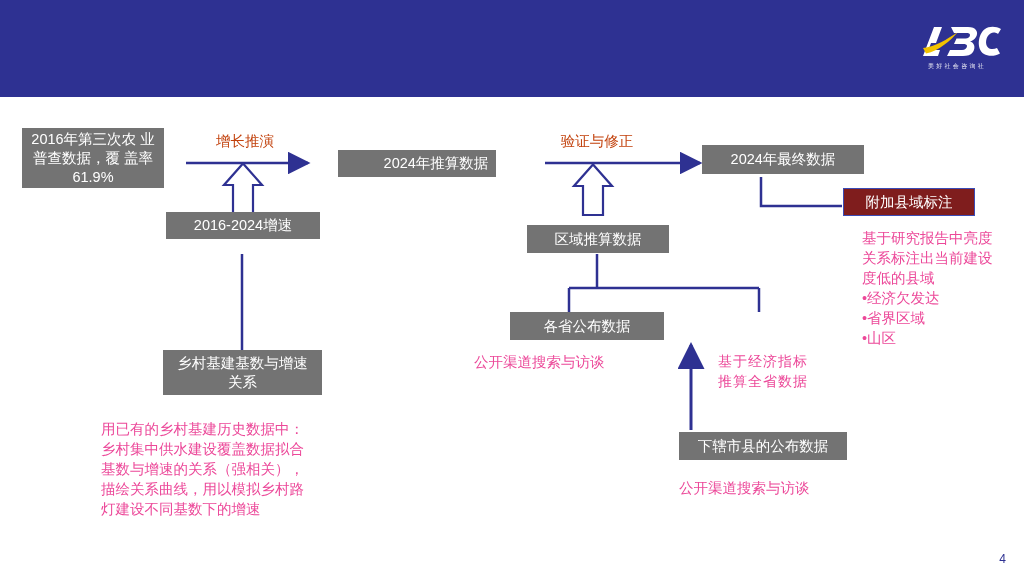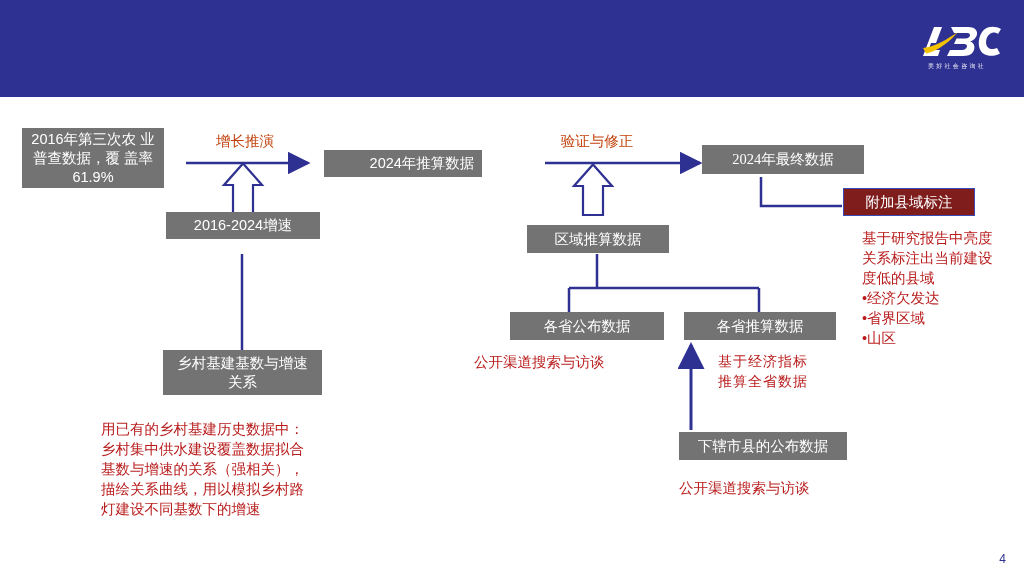--- a/index.html
+++ b/index.html
@@ -63,21 +63,21 @@
     padding: 2px 6px;
   }
   .box.light {
     background: #7f1d1d;
     border: 1px solid #3B4BB5;
   }
 
   
   .txt {
     position: absolute;
-    color: #b91c1c;
+    color: #ec4899;
     font-size: 14.5px;
     line-height: 20px;
     white-space: pre-line;
   }
   .txt.serif {
     font-family: "Liberation Serif", "DejaVu Serif", serif;
     font-size: 14px;
     line-height: 20px;
     letter-spacing: 1px;
   }
@@ -142,36 +142,35 @@
     <line x1="569" y1="288" x2="569" y2="312" stroke="#2E3192" stroke-width="2.5"></line>
     <line x1="759" y1="288" x2="759" y2="312" stroke="#2E3192" stroke-width="2.5"></line>
 
     <line x1="691" y1="430" x2="691" y2="345" stroke="#2E3192" stroke-width="3" marker-end="url(#ah)"></line>
   </svg>
 
   <div class="box" style="left:22px; top:128px; width:142px; height:60px;">2016年第三次农
 业普查数据，覆
 盖率61.9%</div>
 
-  <div class="box" style="left:324px; top:150px; width:158px; height:27px;padding-left:44px;">2024年推算数据</div>
+  <div class="box" style="left:338px; top:150px; width:158px; height:27px;padding-left:44px;">2024年推算数据</div>
 
-  <div class="box" style="left:702px; top:145px; width:162px; height:29px;font-family:Liberation Serif, serif;">2024年最终数据</div>
+  <div class="box" style="left:702px; top:145px; width:162px; height:29px;">2024年最终数据</div>
 
   <div class="box light" style="left:843px; top:188px; width:132px; height:28px;">附加县域标注</div>
 
   <div class="box" style="left:166px; top:212px; width:154px; height:27px;">2016-2024增速</div>
 
   <div class="box" style="left:163px; top:350px; width:159px; height:45px;">乡村基建基数与增速
 关系</div>
 
   <div class="box" style="left:527px; top:225px; width:142px; height:28px;">区域推算数据</div>
 
   <div class="box" style="left:493px; top:312px; width:154px; height:28px;margin-left:17px;">各省公布数据</div>
 
-  <div class="box" style="left:684px; top:312px; width:152px; height:28px;">各省推算数据</div>
 
   <div class="box" style="left:679px; top:432px; width:168px; height:28px;">下辖市县的公布数据</div>
 
   <div class="arrow-label" style="left:186px; top:132px; width:118px;">增长推演</div>
 
   <div class="arrow-label" style="left:533px; top:132px; width:128px;">验证与修正</div>
 
   <div class="txt" style="left:862px; top:228px; width:162px;">基于研究报告中亮度
 关系标注出当前建设
 度低的县域

